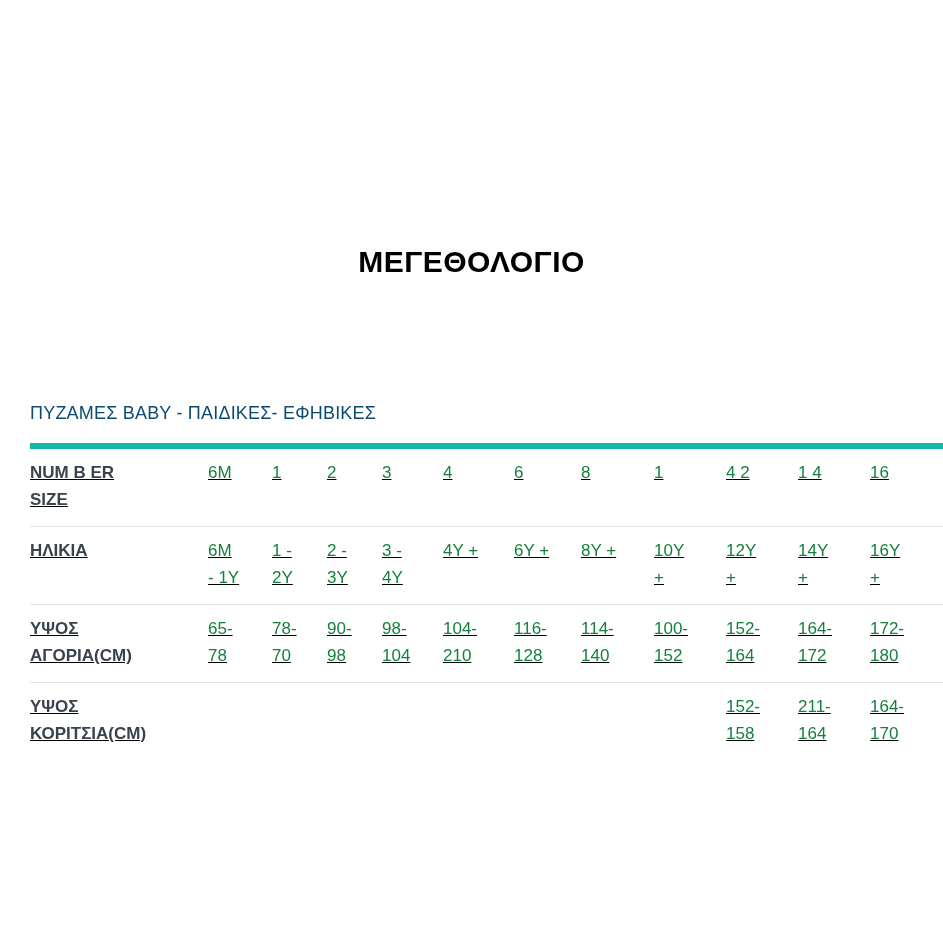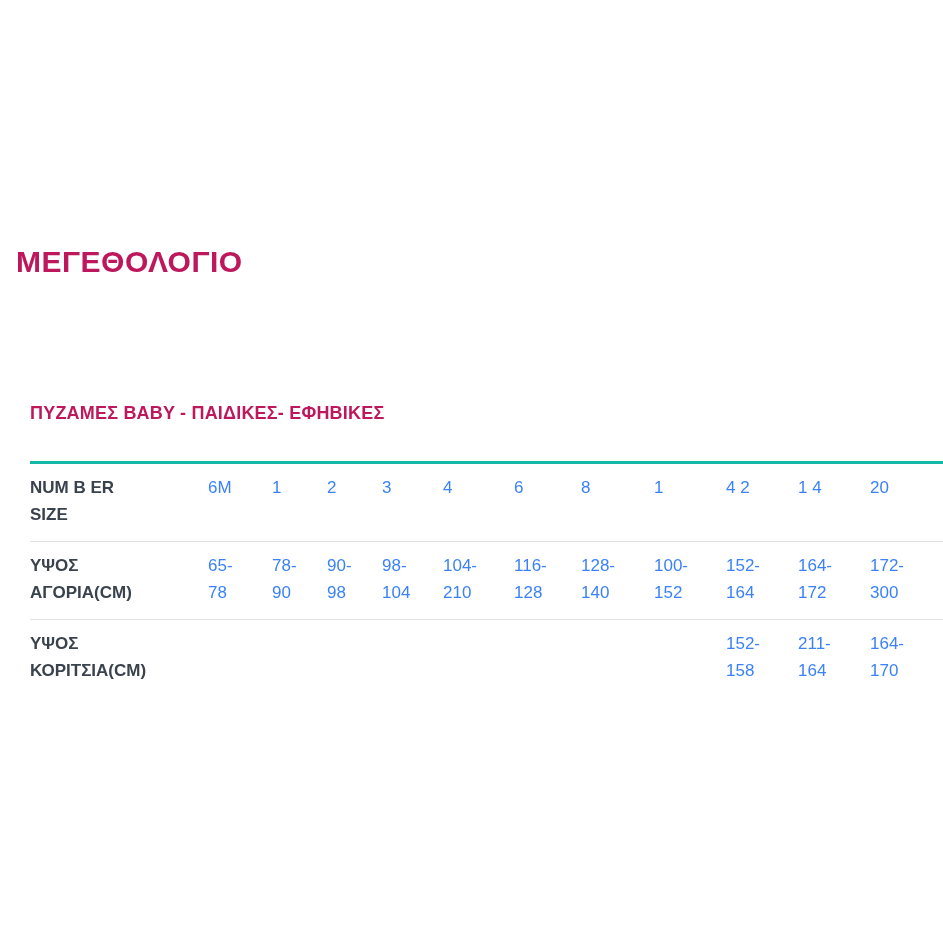--- a/index.html
+++ b/index.html
@@ -11,67 +11,68 @@
     overflow: hidden;
     font-family: "Liberation Sans", sans-serif;
   }
   .page {
     position: relative;
     width: 943px;
     height: 943px;
     background: #ffffff;
   }
   .page-title {
-    margin: 244px 0 0 16px;
-    text-align: left;
+    margin: 244px 0 0 0;
+    text-align: center;
     font-size: 30px;
     line-height: 35px;
     font-weight: 700;
-    color: #be185d;
+    color: #000000;
     letter-spacing: 0.5px;
   }
   .chart-section {
     margin: 122px 0 0 30px;
     width: 913px;
   }
   .chart-heading {
     margin: 0;
     font-size: 18px;
     line-height: 24px;
-    font-weight: 700;
-    color: #be185d;
+    font-weight: 400;
+    color: #0c4a6e;
     letter-spacing: 0.2px;
   }
   table.size-table {
-    margin-top: 36px;
+    margin-top: 18px;
     width: 913px;
     border-collapse: collapse;
     table-layout: fixed;
-    border-top: 3px solid #14b8a6;
+    border-top: 6px solid #14b8a6;
+    text-decoration: underline;
   }
   table.size-table th,
   table.size-table td {
     vertical-align: top;
     text-align: left;
     padding: 10px 6px 13px 0;
     font-size: 17px;
     line-height: 27px;
     white-space: pre-line;
     overflow: hidden;
   }
   table.size-table tr:not(:last-child) th,
   table.size-table tr:not(:last-child) td {
     border-bottom: 1px solid #e2e2e2;
   }
   table.size-table th {
     color: #3a434d;
     font-weight: 600;
   }
   table.size-table td {
-    color: #3b82f6;
+    color: #15803d;
     font-weight: 400;
   }
 </style>
 </head>
 <body>
 
 <div class="page">
 
   <h1 class="page-title">ΜΕΓΕΘΟΛΟΓΙΟ</h1>
 
@@ -102,49 +103,71 @@
           <td>6M</td>
           <td>1</td>
           <td>2</td>
           <td>3</td>
           <td>4</td>
           <td>6</td>
           <td>8</td>
           <td>1</td>
           <td>4 2</td>
           <td>1 4</td>
-          <td>20</td>
+          <td>16</td>
         </tr>
 
+        <tr>
+          <th>ΗΛΙΚΙΑ</th>
+          <td>6M
+- 1Y</td>
+          <td>1 -
+2Y</td>
+          <td>2 -
+3Y</td>
+          <td>3 -
+4Y</td>
+          <td>4Y +</td>
+          <td>6Y +</td>
+          <td>8Y +</td>
+          <td>10Y
++</td>
+          <td>12Y
++</td>
+          <td>14Y
++</td>
+          <td>16Y
++</td>
+        </tr>
 
         <tr>
           <th>ΥΨΟΣ
 ΑΓΟΡΙΑ(CM)</th>
           <td>65-
 78</td>
           <td>78-
-90</td>
+70</td>
           <td>90-
 98</td>
           <td>98-
 104</td>
           <td>104-
 210</td>
           <td>116-
 128</td>
-          <td>128-
+          <td>114-
 140</td>
           <td>100-
 152</td>
           <td>152-
 164</td>
           <td>164-
 172</td>
           <td>172-
-300</td>
+180</td>
         </tr>
 
         <tr>
           <th>ΥΨΟΣ
 ΚΟΡΙΤΣΙΑ(CM)</th>
           <td></td>
           <td></td>
           <td></td>
           <td></td>
           <td></td>

